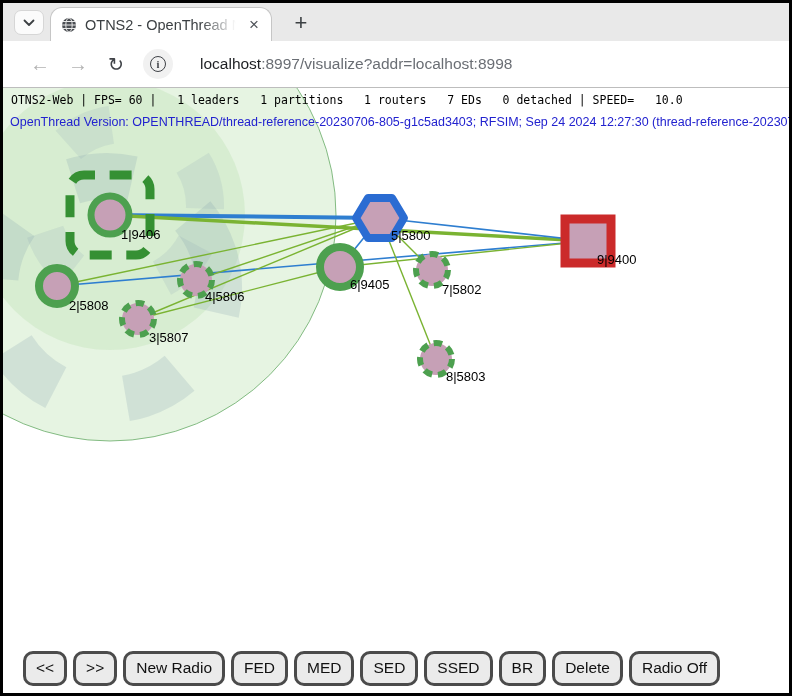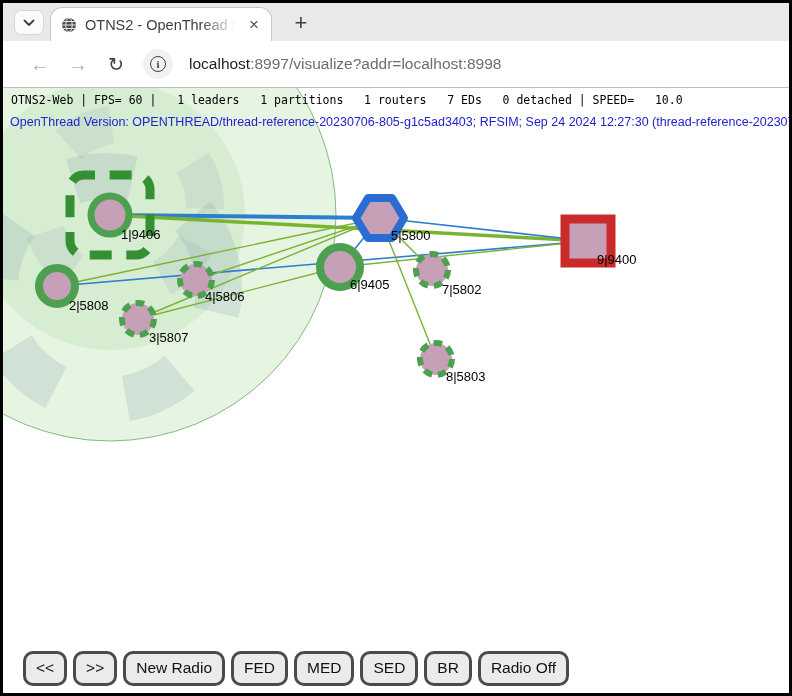--- a/index.html
+++ b/index.html
@@ -44,21 +44,21 @@
   .nav-reload{color:#3f4247;font-size:19px;}
   .info-chip{
     flex:0 0 auto;width:30px;height:30px;margin-left:8px;border-radius:50%;
     background:#f1f1f1;display:flex;align-items:center;justify-content:center;
   }
   .info-glyph{
     width:16px;height:16px;border:1.6px solid #3f4247;border-radius:50%;
     color:#3f4247;font-size:10.5px;font-weight:bold;display:flex;
     align-items:center;justify-content:center;font-family:"Liberation Serif",serif;
   }
-  .urlbox{margin-left:16px;font-size:15.5px;white-space:nowrap;overflow:hidden;flex:1;}
+  .urlbox{margin-left:27px;font-size:15.5px;white-space:nowrap;overflow:hidden;flex:1;}
   .url-host{color:#1d1f23;}
   .url-rest{color:#6a6e74;}
   
   .content{position:relative;height:556px;background:#fff;overflow:hidden;}
   .content svg{position:absolute;left:0;top:0;}
   .statusline{
     position:absolute;left:8px;top:5px;
     font-family:"DejaVu Sans Mono","Liberation Mono",monospace;
     font-size:11.5px;font-weight:normal;color:#000;white-space:pre;
   }
@@ -172,20 +172,26 @@
       <button class="tbtn">
         <span>FED</span>
       </button>
       <button class="tbtn">
         <span>MED</span>
       </button>
       <button class="tbtn">
         <span>SED</span>
       </button>
       <button class="tbtn">
+        <span>SSED</span>
+      </button>
+      <button class="tbtn">
         <span>BR</span>
+      </button>
+      <button class="tbtn">
+        <span>Delete</span>
       </button>
       <button class="tbtn">
         <span>Radio Off</span>
       </button>
     </div>
 
 </div>
 
 </body></html>

